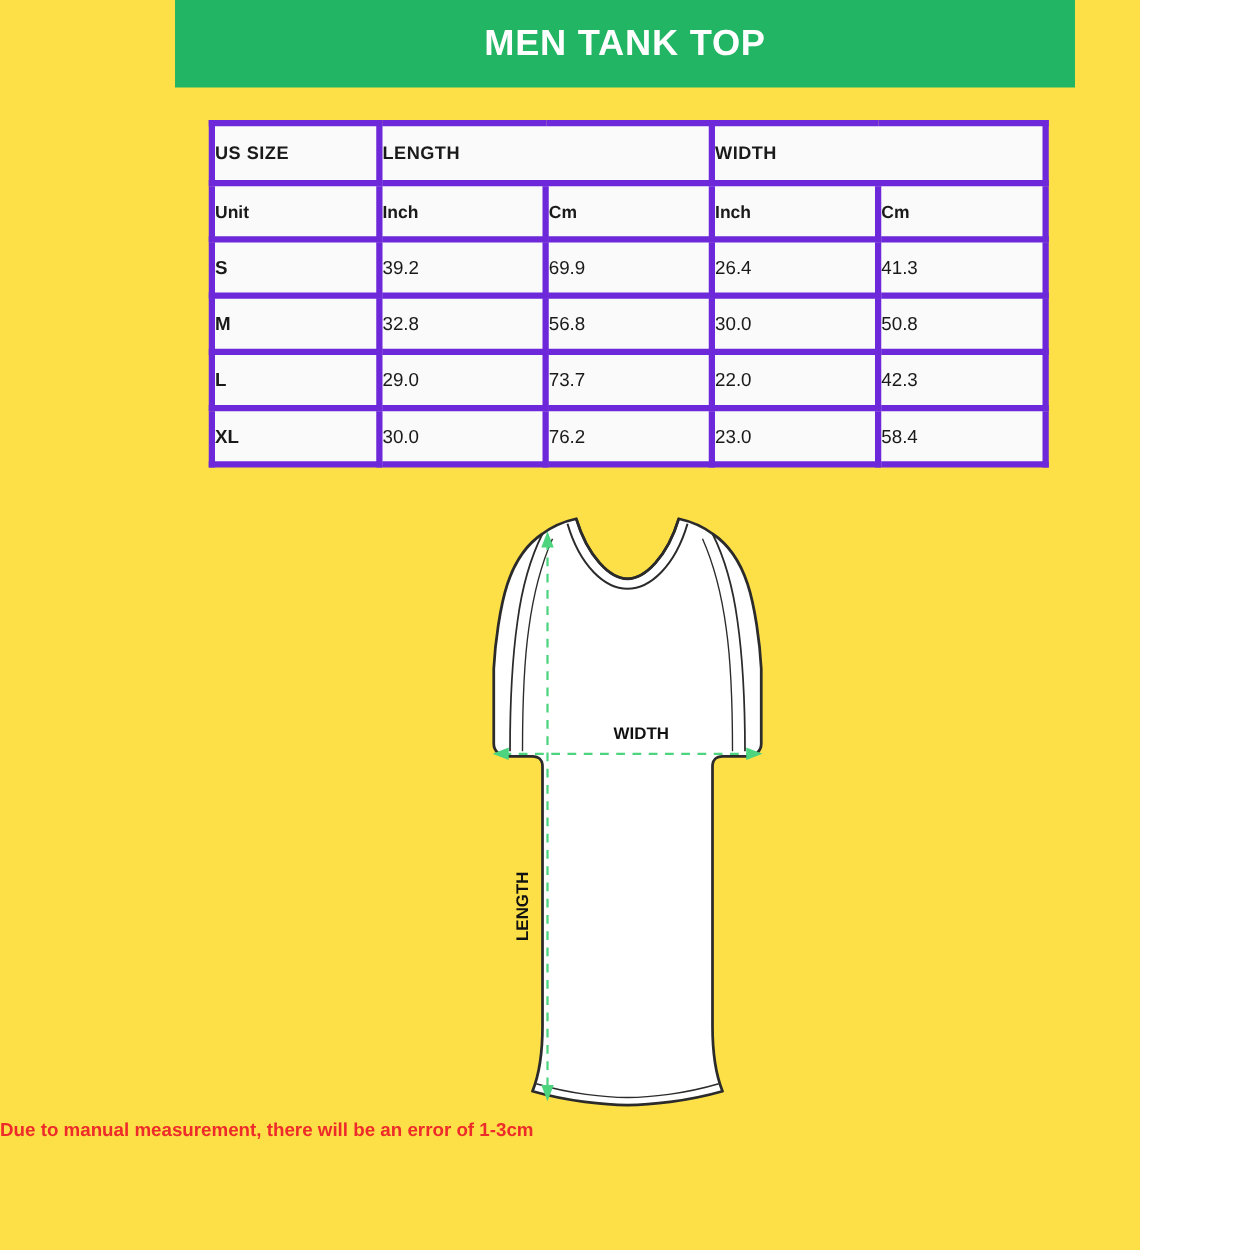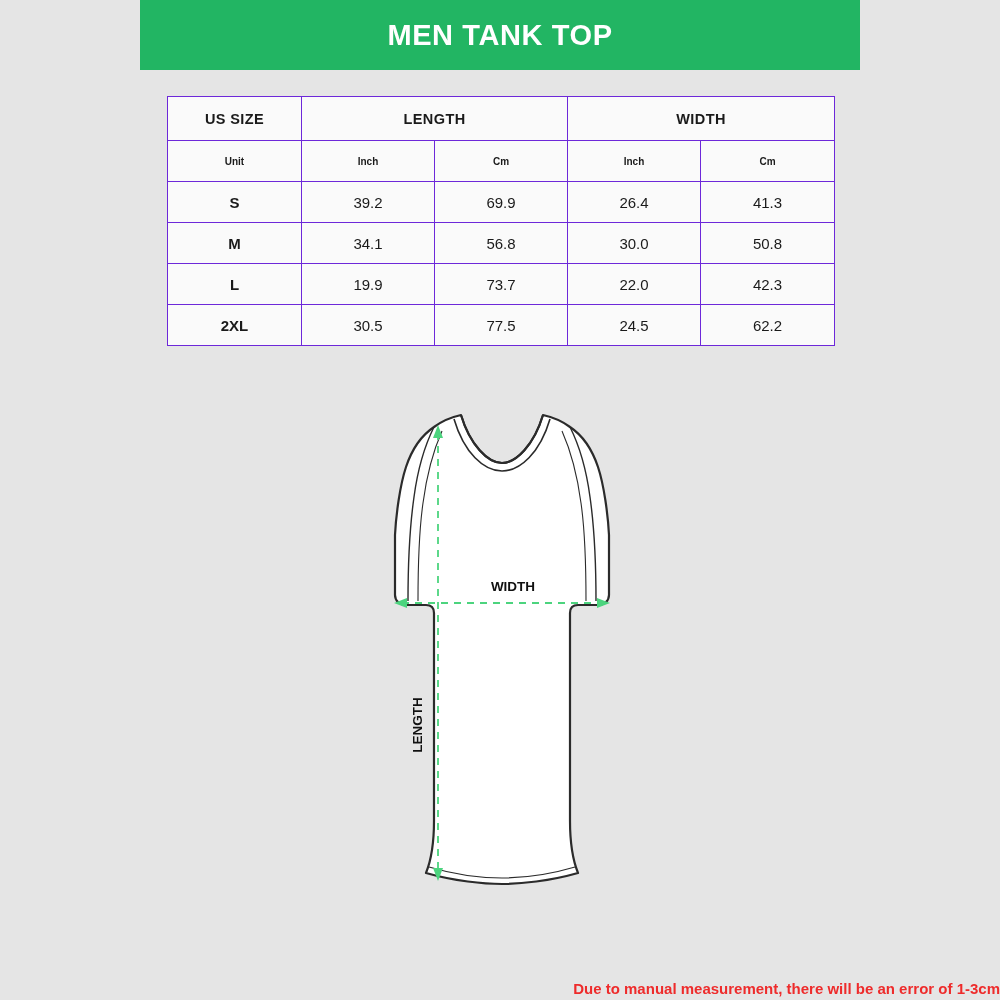--- a/index.html
+++ b/index.html
@@ -8,24 +8,24 @@
     background: #ffffff;
   }
   body {
     width: 1000px;
     height: 1000px;
     font-family: "Liberation Sans", sans-serif;
     position: relative;
     overflow: hidden;
   }
   .page {
-    width: 1000px;
+    width: 912px;
     height: 1000px;
     position: relative;
-    background: #e5e5e5;
+    background: #fde047;
   }
 
   
   .header-banner {
     position: absolute;
     left: 140px;
     top: 0;
     width: 720px;
     height: 70px;
     background: #22b563;
@@ -47,37 +47,36 @@
     left: 167px;
     top: 96px;
     width: 667px;
   }
   table.size-table {
     border-collapse: collapse;
     width: 667px;
     table-layout: fixed;
   }
   table.size-table td {
-    border: 1px solid #6d28d9;
+    border: 5px solid #6d28d9;
     height: 40px;
-    text-align: center;
     vertical-align: middle;
     font-size: 15px;
     color: #1a1a1a;
     background: #fafafa;
     padding: 0;
   }
   table.size-table td.hdr {
     font-weight: bold;
     font-size: 14.5px;
     letter-spacing: 0.4px;
   }
   table.size-table td.unit {
     font-weight: bold;
-    font-size: 10px;
+    font-size: 14px;
   }
   table.size-table td.sizecell {
     font-weight: bold;
     font-size: 15px;
   }
   table.size-table tr.first td {
     height: 43px;
   }
 
   
@@ -96,23 +95,23 @@
     height: 510px;
   }
   .illustration svg {
     display: block;
   }
 
   
   .footer-note {
     position: absolute;
     left: 0;
-    top: 980px;
+    top: 896px;
     width: 1000px;
-    text-align: right;
+    text-align: left;
     color: #ee2b2b;
     font-size: 15px;
     font-weight: bold;
   }
 </style>
 </head>
 <body>
 
 <div class="page">
 
@@ -144,38 +143,38 @@
         </tr>
         <tr>
           <td class="sizecell">S</td>
           <td>39.2</td>
           <td>69.9</td>
           <td>26.4</td>
           <td>41.3</td>
         </tr>
         <tr>
           <td class="sizecell">M</td>
-          <td>34.1</td>
+          <td>32.8</td>
           <td>56.8</td>
           <td>30.0</td>
           <td>50.8</td>
         </tr>
         <tr>
           <td class="sizecell">L</td>
-          <td>19.9</td>
+          <td>29.0</td>
           <td>73.7</td>
           <td>22.0</td>
           <td>42.3</td>
         </tr>
         <tr>
-          <td class="sizecell">2XL</td>
-          <td>30.5</td>
-          <td>77.5</td>
-          <td>24.5</td>
-          <td>62.2</td>
+          <td class="sizecell">XL</td>
+          <td>30.0</td>
+          <td>76.2</td>
+          <td>23.0</td>
+          <td>58.4</td>
         </tr>
       </tbody>
     </table>
   </div>
 
   <div class="illustration">
     <svg width="340" height="510" viewBox="0 0 340 510" xmlns="http://www.w3.org/2000/svg">
 
       <g>
         <path d="M104 22

